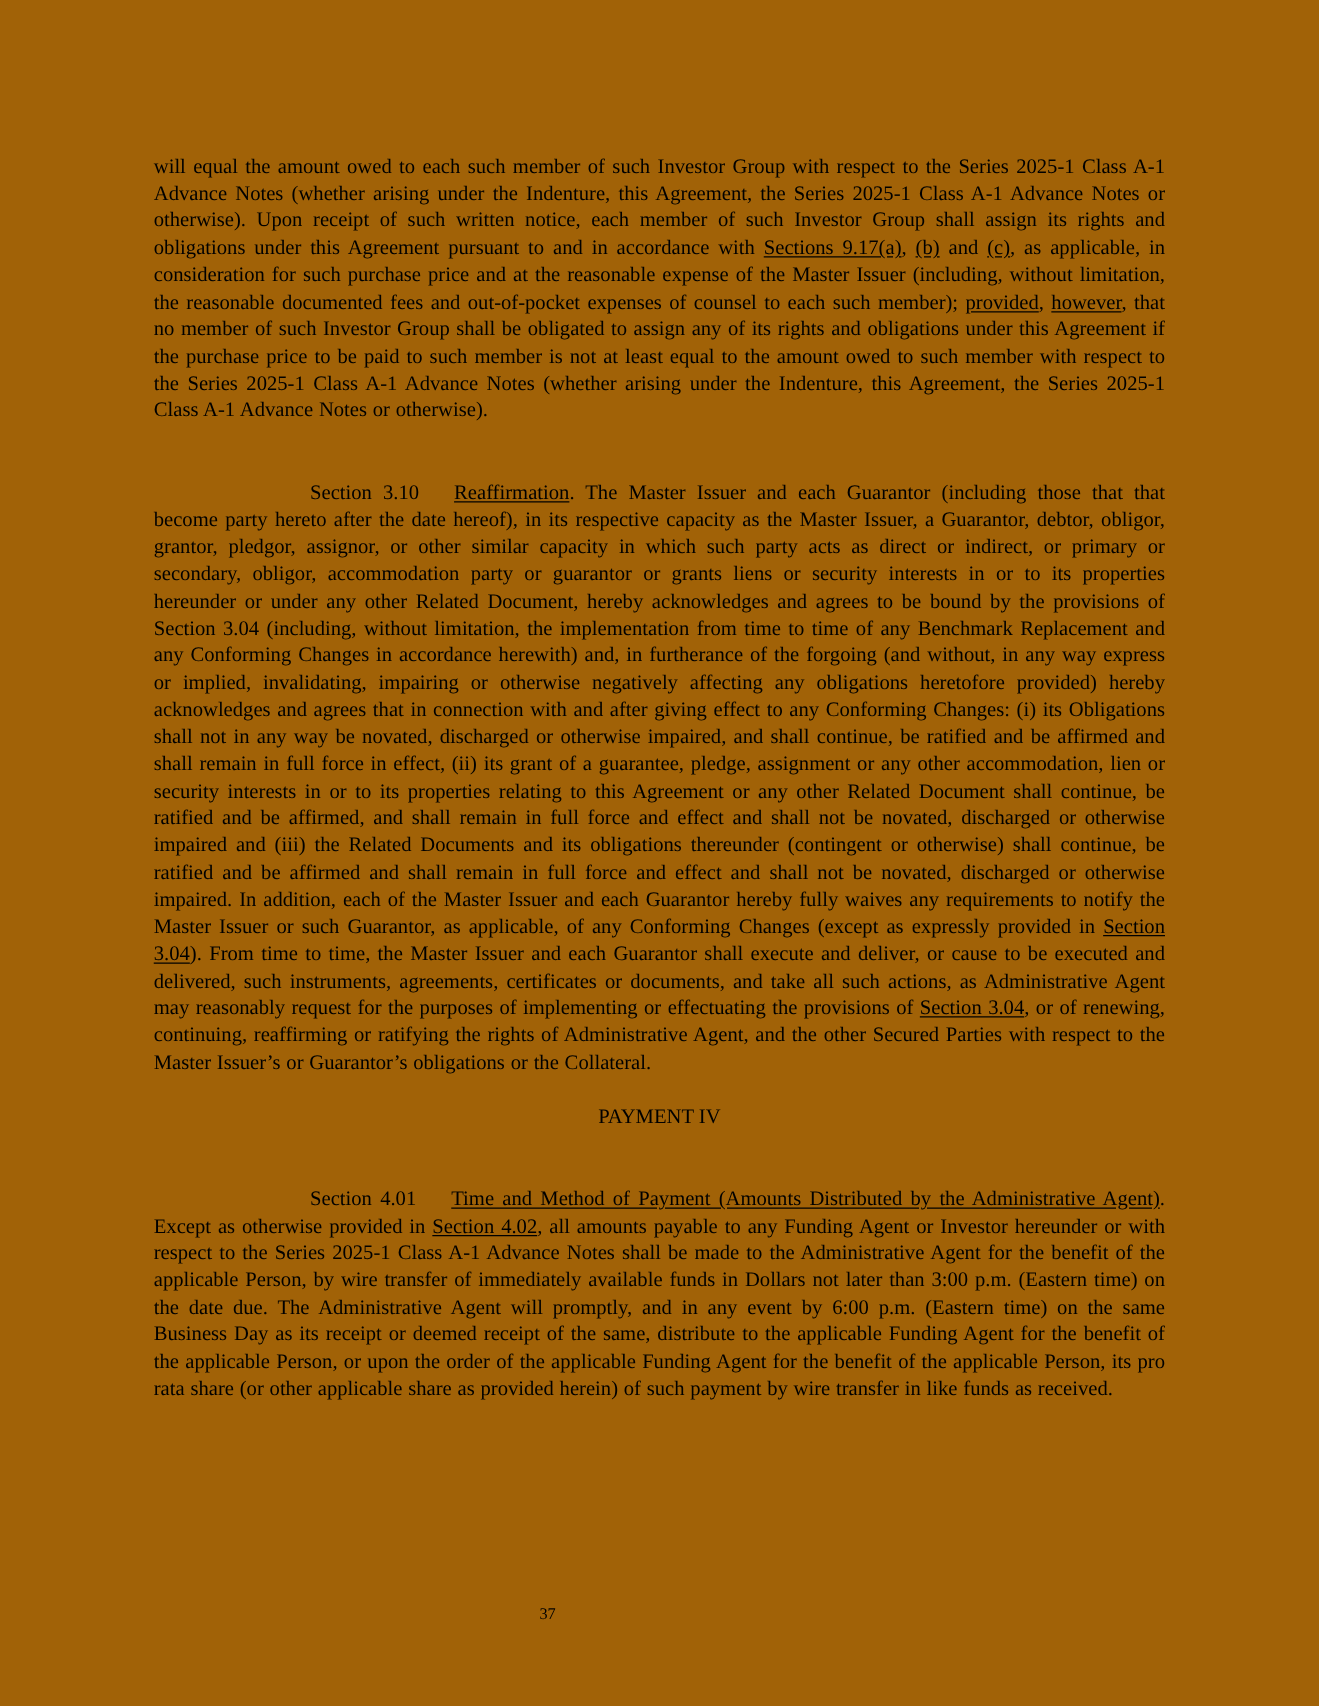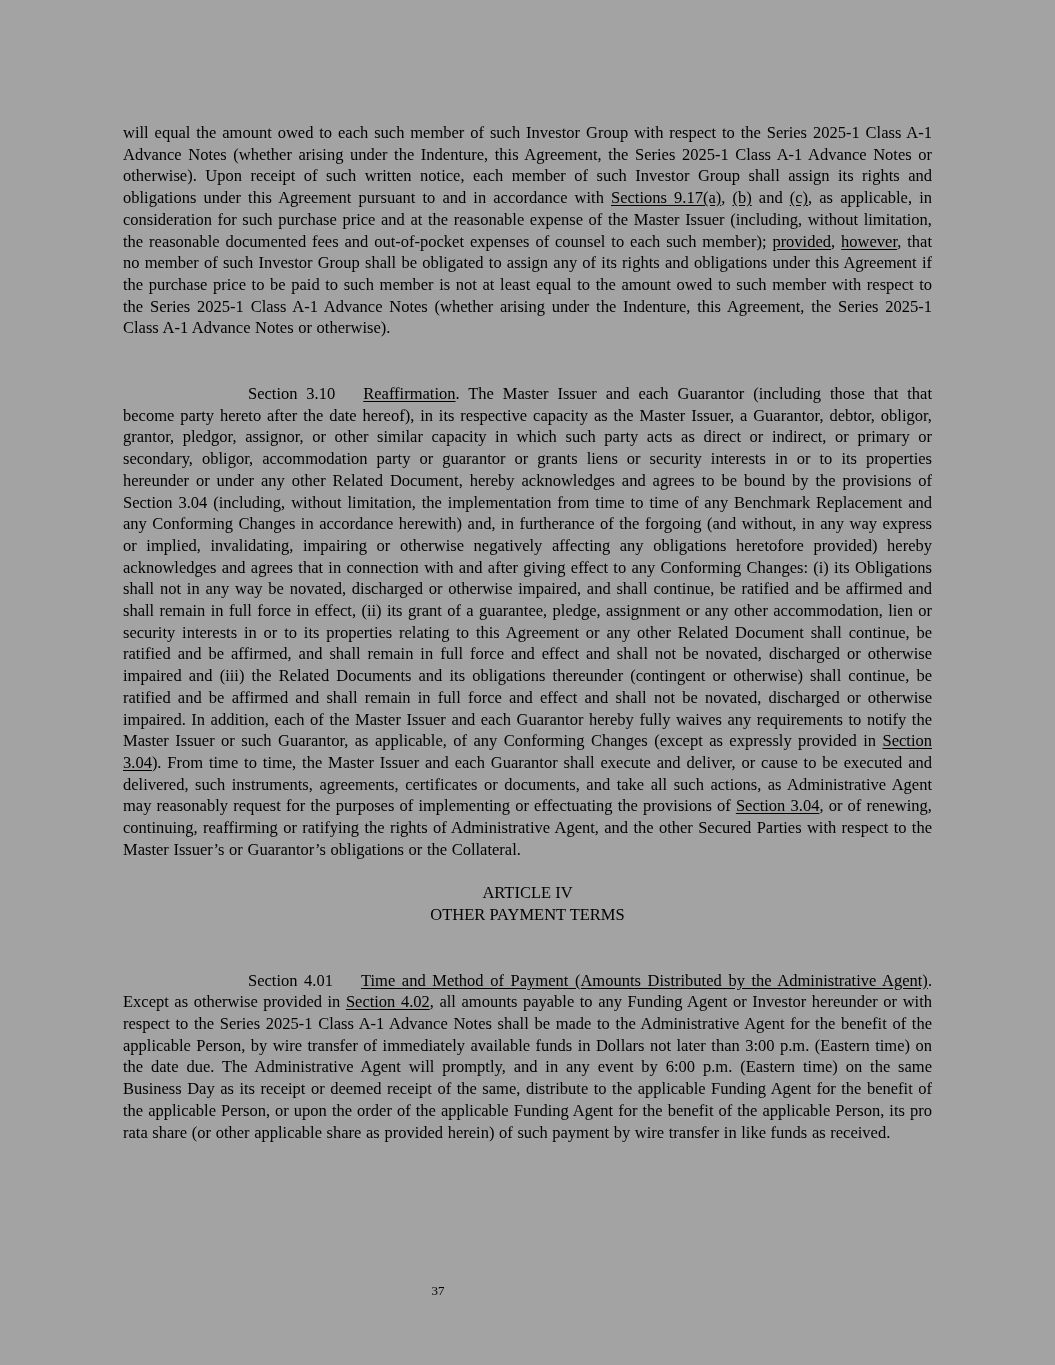--- a/index.html
+++ b/index.html
@@ -13,21 +13,21 @@
     overflow: hidden;
     font-family: "Liberation Serif", "DejaVu Serif", serif;
     color: #000000;
   }
   .page {
     position: relative;
     width: 1055px;
     height: 1365px;
     box-sizing: border-box;
     padding: 122px 123px 0 123px;
-    background: #a3a3a3;
+    background: #a16207;
   }
   .content {
     width: 809px;
   }
   p.body-par {
     margin: 0 0 21.7px 0;
     font-size: 16.5px;
     line-height: 21.7px;
     text-align: justify;
     word-spacing: 0.5px;
@@ -67,22 +67,21 @@
 <body>
 
 <div class="page">
   <main class="content">
 
     <p class="body-par"><span>will equal the amount owed to each such member of such Investor Group with respect to the Series 2025-1 Class A-1 Advance Notes (whether arising under the Indenture, this Agreement, the Series 2025-1 Class A-1 Advance Notes or otherwise). Upon receipt of such written notice, each member of such Investor Group shall assign its rights and obligations under this Agreement pursuant to and in accordance with </span><span class="u">Sections 9.17(a)</span><span>, </span><span class="u">(b)</span><span> and </span><span class="u">(c)</span><span>, as applicable, in consideration for such purchase price and at the reasonable expense of the Master Issuer (including, without limitation, the reasonable documented fees and out-of-pocket expenses of counsel to each such member); </span><span class="u">provided</span><span>, </span><span class="u">however</span><span>, that no member of such Investor Group shall be obligated to assign any of its rights and obligations under this Agreement if the purchase price to be paid to such member is not at least equal to the amount owed to such member with respect to the Series 2025-1 Class A-1 Advance Notes (whether arising under the Indenture, this Agreement, the Series 2025-1 Class A-1 Advance Notes or otherwise).</span></p>
 
     <p class="body-par indent"><span>Section 3.10</span><span class="tab"></span><span class="u">Reaffirmation</span><span>. The Master Issuer and each Guarantor (including those that that become party hereto after the date hereof), in its respective capacity as the Master Issuer, a Guarantor, debtor, obligor, grantor, pledgor, assignor, or other similar capacity in which such party acts as direct or indirect, or primary or secondary, obligor, accommodation party or guarantor or grants liens or security interests in or to its properties hereunder or under any other Related Document, hereby acknowledges and agrees to be bound by the provisions of Section 3.04 (including, without limitation, the implementation from time to time of any Benchmark Replacement and any Conforming Changes in accordance herewith) and, in furtherance of the forgoing (and without, in any way express or implied, invalidating, impairing or otherwise negatively affecting any obligations heretofore provided) hereby acknowledges and agrees that in connection with and after giving effect to any Conforming Changes: (i) its Obligations shall not in any way be novated, discharged or otherwise impaired, and shall continue, be ratified and be affirmed and shall remain in full force in effect, (ii) its grant of a guarantee, pledge, assignment or any other accommodation, lien or security interests in or to its properties relating to this Agreement or any other Related Document shall continue, be ratified and be affirmed, and shall remain in full force and effect and shall not be novated, discharged or otherwise impaired and (iii) the Related Documents and its obligations thereunder (contingent or otherwise) shall continue, be ratified and be affirmed and shall remain in full force and effect and shall not be novated, discharged or otherwise impaired. In addition, each of the Master Issuer and each Guarantor hereby fully waives any requirements to notify the Master Issuer or such Guarantor, as applicable, of any Conforming Changes (except as expressly provided in </span><span class="u">Section 3.04</span><span>). From time to time, the Master Issuer and each Guarantor shall execute and deliver, or cause to be executed and delivered, such instruments, agreements, certificates or documents, and take all such actions, as Administrative Agent may reasonably request for the purposes of implementing or effectuating the provisions of </span><span class="u">Section 3.04</span><span>, or of renewing, continuing, reaffirming or ratifying the rights of Administrative Agent, and the other Secured Parties with respect to the Master Issuer’s or Guarantor’s obligations or the Collateral.</span></p>
 
     <div class="heading-block">
-      <p class="heading">ARTICLE IV</p>
-      <p class="heading">OTHER PAYMENT TERMS</p>
+      <p class="heading">PAYMENT IV</p>
     </div>
 
     <p class="body-par indent"><span>Section 4.01</span><span class="tab"></span><span class="u">Time and Method of Payment (Amounts Distributed by the Administrative Agent)</span><span>. Except as otherwise provided in </span><span class="u">Section 4.02</span><span>, all amounts payable to any Funding Agent or Investor hereunder or with respect to the Series 2025-1 Class A-1 Advance Notes shall be made to the Administrative Agent for the benefit of the applicable Person, by wire transfer of immediately available funds in Dollars not later than 3:00 p.m. (Eastern time) on the date due. The Administrative Agent will promptly, and in any event by 6:00 p.m. (Eastern time) on the same Business Day as its receipt or deemed receipt of the same, distribute to the applicable Funding Agent for the benefit of the applicable Person, or upon the order of the applicable Funding Agent for the benefit of the applicable Person, its pro rata share (or other applicable share as provided herein) of such payment by wire transfer in like funds as received.</span></p>
 
   </main>
 
   <footer class="footer">
     <span>37</span>
   </footer>
 </div>

